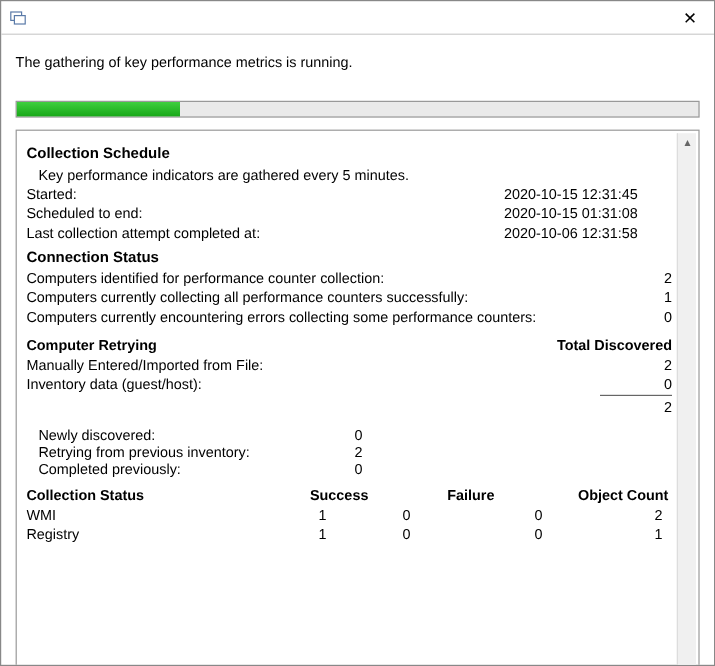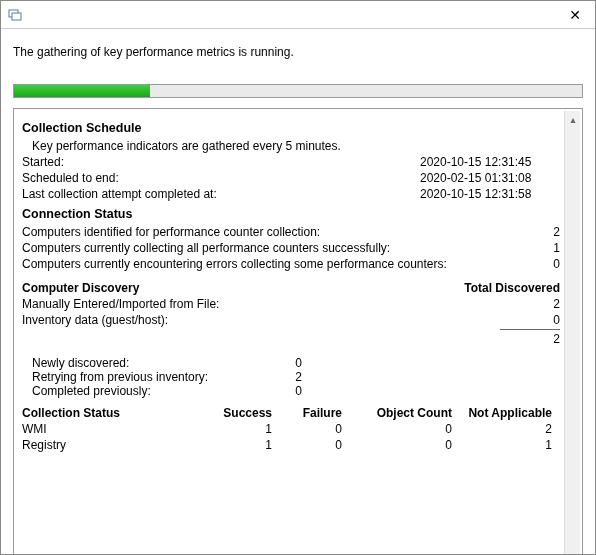--- a/index.html
+++ b/index.html
@@ -91,20 +91,21 @@
   }
   .row .label { flex: 0 0 auto; }
   .row .val { margin-left: auto; text-align: right; }
   .kv-wide .label { width: 260px; }
   .kv-wide .val { width: 140px; text-align: left; }
   .cols-header {
     display: grid;
     grid-template-columns: 180px 70px 70px 110px 100px;
     font-weight: bold;
     margin-top: 8px;
+    gap: 35px;
   }
   .cols-row {
     display: grid;
     grid-template-columns: 180px 70px 70px 110px 100px;
     margin: 2px 0;
   }
   .cols-row > div, .cols-header > div { text-align: right; }
   .cols-row > div:first-child, .cols-header > div:first-child { text-align: left; }
   .disc-head {
     display:flex;
@@ -173,43 +174,43 @@
 
       <div class="section-head">Collection Schedule</div>
       <div class="indent">Key performance indicators are gathered every 5 minutes.</div>
 
       <div class="indent row kv-wide">
         <div class="label">Started:</div>
         <div class="val">2020-10-15 12:31:45</div>
       </div>
       <div class="indent row kv-wide">
         <div class="label">Scheduled to end:</div>
-        <div class="val">2020-02-15 01:31:08</div>
+        <div class="val">2020-10-15 01:31:08</div>
       </div>
       <div class="indent row kv-wide">
         <div class="label">Last collection attempt completed at:</div>
-        <div class="val">2020-10-15 12:31:58</div>
+        <div class="val">2020-10-06 12:31:58</div>
       </div>
 
       <div class="section-head">Connection Status</div>
       <div class="indent conn-row">
         <div class="label">Computers identified for performance counter collection:</div>
         <div class="num">2</div>
       </div>
       <div class="indent conn-row">
         <div class="label">Computers currently collecting all performance counters successfully:</div>
         <div class="num">1</div>
       </div>
       <div class="indent conn-row">
         <div class="label">Computers currently encountering errors collecting some performance counters:</div>
         <div class="num">0</div>
       </div>
 
       <div class="disc-head">
-        <div class="title">Computer Discovery</div>
+        <div class="title">Computer Retrying</div>
         <div>Total Discovered</div>
       </div>
       <div class="indent conn-row">
         <div class="label">Manually Entered/Imported from File:</div>
         <div class="num">2</div>
       </div>
       <div class="indent conn-row">
         <div class="label">Inventory data (guest/host):</div>
         <div class="num">0</div>
       </div>

